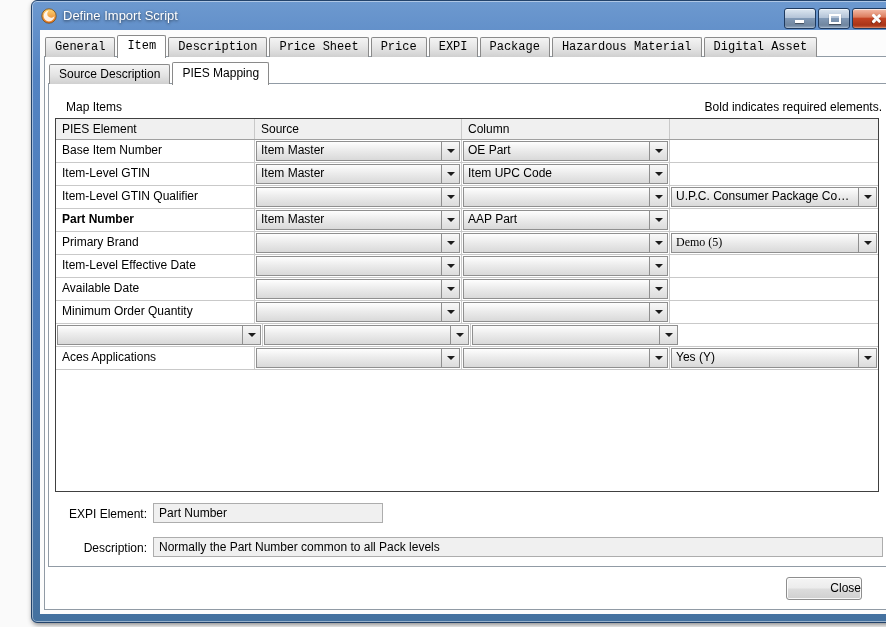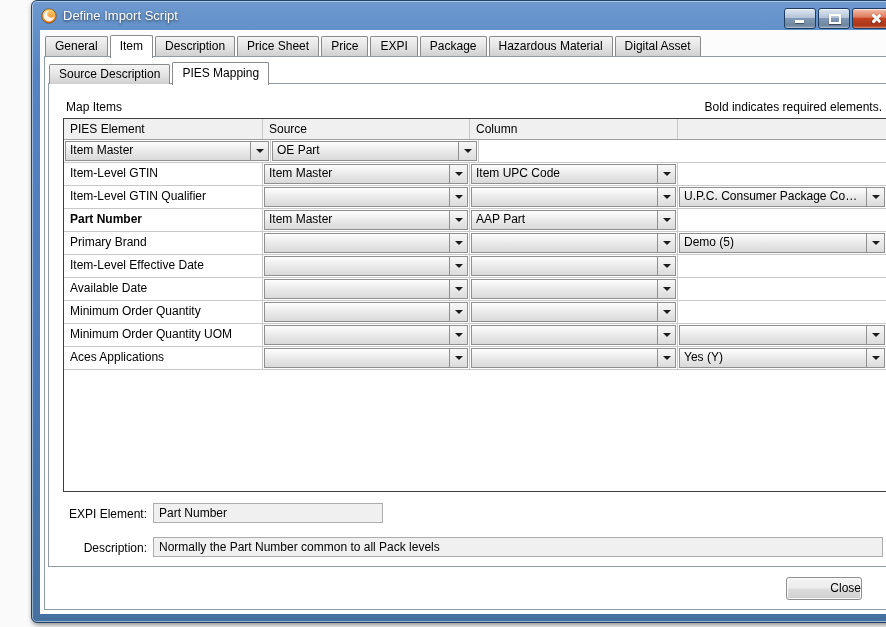--- a/index.html
+++ b/index.html
@@ -32,36 +32,36 @@
   .glyph-close{position:absolute;left:17px;top:4px;width:11px;height:11px;}
   .glyph-close::before,.glyph-close::after{
     content:"";position:absolute;left:5px;top:0;width:2.5px;height:11px;background:#fff;border-radius:1px;
     box-shadow:0 1px 1px rgba(0,0,0,.4);
   }
   .glyph-close::before{transform:rotate(45deg);}
   .glyph-close::after{transform:rotate(-45deg);}
   
   .client{position:absolute;left:8px;top:29px;right:8px;bottom:8px;background:#fcfcfc;}
   
-  .tabs-row{position:absolute;left:5px;top:4px;height:23px;display:flex;align-items:center;z-index:3;}
+  .tabs-row{position:absolute;left:5px;top:4px;height:23px;display:flex;align-items:flex-end;z-index:3;font-family:Liberation Mono, monospace;}
   .tab{
     height:19px;line-height:19px;padding:0 9px;margin-right:2px;
     background:linear-gradient(180deg,#f4f4f4,#e3e3e3 55%,#d0d0d0);
     border:1px solid #8a8a8a;border-bottom:none;border-radius:2px 2px 0 0;
     white-space:nowrap;cursor:default;
   }
   .tab.active{height:22px;line-height:21px;background:#fff;position:relative;z-index:4;margin-bottom:-1px;}
   .tab-page{position:absolute;left:4px;top:26px;right:4px;bottom:4px;border:1px solid #919ba5;background:#fff;}
   
   .subtabs-row{position:absolute;left:4px;top:4px;height:23px;display:flex;align-items:flex-end;z-index:3;}
   .sub-page{position:absolute;left:3px;top:26px;right:3px;bottom:42px;border:1px solid #919ba5;background:#fff;}
   
   .map-items-label{position:absolute;left:17px;top:16px;}
   .required-note{position:absolute;right:13px;top:16px;}
-  .grid{position:absolute;left:14px;top:34px;width:822px;height:372px;border:1px solid #404040;background:#fff;}
+  .grid{position:absolute;left:6px;top:34px;width:822px;height:372px;border:1px solid #404040;background:#fff;}
   .grid-header{display:flex;height:20px;background:#f0f0f0;border-bottom:1px solid #a0a0a0;}
   .hcell{box-sizing:border-box;line-height:20px;padding-left:6px;border-right:1px solid #c9c9c9;white-space:nowrap;overflow:hidden;}
   .hcell.last{border-right:none;}
   .grow{display:flex;height:22px;border-bottom:1px solid #c9c9c9;}
   .gcell{box-sizing:border-box;border-right:1px solid #c9c9c9;position:relative;}
   .gcell.last{border-right:none;}
   .cell-text{line-height:21px;padding-left:6px;white-space:nowrap;overflow:hidden;}
   .cell-text.bold{font-weight:bold;}
   .combo{position:absolute;left:1px;right:1px;top:1px;bottom:1px;display:flex;border:1px solid #8f8f8f;
     background:linear-gradient(180deg,#fefefe,#ececec 45%,#d9d9d9);}
@@ -147,20 +147,23 @@
         <div class="required-note">Bold indicates required elements.</div>
 
         <div class="grid">
           <div class="grid-header" id="grid-header">
               <div class="hcell" style="width: 199px;">PIES Element</div>
               <div class="hcell" style="width: 207px;">Source</div>
               <div class="hcell" style="width: 208px;">Column</div>
             </div>
           <div id="grid-rows">
               <div class="grow">
+                <div class="gcell" style="width: 199px;">
+                  <div class="cell-text">Base Item Number</div>
+                </div>
                 <div class="gcell" style="width: 207px;">
                   <div class="combo">
                     <div class="combo-value">Item Master</div>
                     <div class="combo-arrow">
                       <div class="arrow-glyph"></div>
                     </div>
                   </div>
                 </div>
                 <div class="gcell" style="width: 208px; text-decoration: underline;">
                   <div class="combo">
@@ -258,21 +261,21 @@
                   </div>
                 </div>
                 <div class="gcell" style="width: 208px;">
                   <div class="combo">
                     <div class="combo-value"></div>
                     <div class="combo-arrow">
                       <div class="arrow-glyph"></div>
                     </div>
                   </div>
                 </div>
-                <div class="gcell last" style="width: 208px;">
+                <div class="gcell last" style="width: 208px; font-family: Liberation Serif, serif;">
                   <div class="combo">
                     <div class="combo-value">Demo (5)</div>
                     <div class="combo-arrow">
                       <div class="arrow-glyph"></div>
                     </div>
                   </div>
                 </div>
               </div>
               <div class="grow">
                 <div class="gcell" style="width: 199px;">
@@ -334,23 +337,20 @@
                   <div class="combo">
                     <div class="combo-value"></div>
                     <div class="combo-arrow">
                       <div class="arrow-glyph"></div>
                     </div>
                   </div>
                 </div>
                 <div class="gcell last" style="width: 208px;"></div>
               </div>
               <div class="grow">
-                <div class="gcell" style="width: 199px;">
-                  <div class="cell-text">Minimum Order Quantity UOM</div>
-                </div>
                 <div class="gcell" style="width: 207px;">
                   <div class="combo">
                     <div class="combo-value"></div>
                     <div class="combo-arrow">
                       <div class="arrow-glyph"></div>
                     </div>
                   </div>
                 </div>
                 <div class="gcell" style="width: 208px;">
                   <div class="combo">

